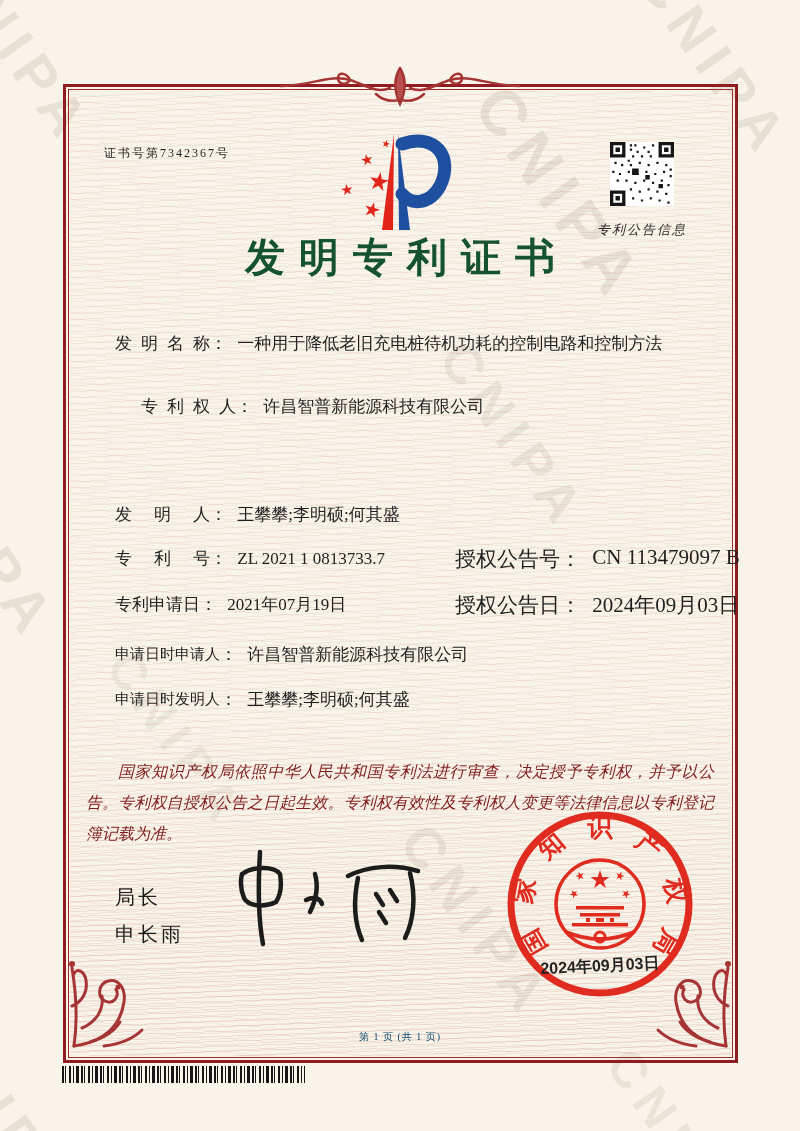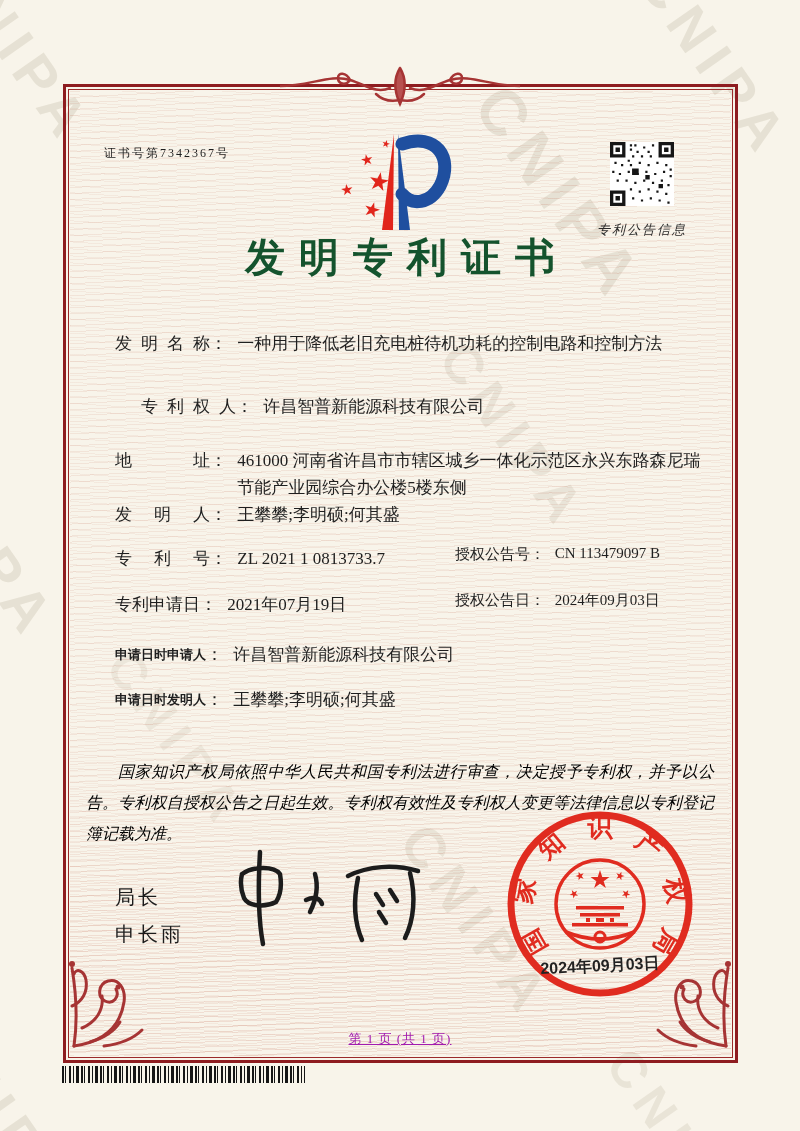--- a/index.html
+++ b/index.html
@@ -43,33 +43,33 @@
   .cert-no{left:104px; top:145px; font-size:12px; letter-spacing:2px; color:#1d1d1d;}
   .title{
     left:120px; top:230px; width:560px; text-align:center;
     font-size:40px; font-weight:700; letter-spacing:14px; text-indent:14px; color:#14532d;
   }
   .qr-label{left:586px; top:221px; width:112px; text-align:center;
     font-size:13px; font-style:italic; letter-spacing:2px; color:#2a2a2a;}
   .row{left:115px; font-size:17px; color:#1f1f1f; line-height:27px;}
   .lbl{display:inline-block; vertical-align:top; color:#1f1f1f;}
   .lbl.j{width:95px; text-align:justify; text-align-last:justify;}
-  .lbl.small{font-size:13px;font-weight:bold;}
+  .lbl.small{font-size:15px;}
   .colon{display:inline-block; vertical-align:top;}
   .val{display:inline-block; vertical-align:top; margin-left:6px;}
   .val.wrap{width:468px;}
-  .rcol{left:455px; font-size:15px; color:#1f1f1f;}
+  .rcol{left:455px; font-size:21px; color:#1f1f1f;}
   .statement{
     left:86px; top:756px; width:628px;
     font-size:16px; font-style:italic; line-height:31px;
-    text-align:justify; text-indent:2em; color:#000000;
+    text-align:justify; text-indent:2em; color:#7f1d1d;
   }
   .signer{font-family:"Liberation Sans", sans-serif; font-size:20px; color:#1c1c1c; letter-spacing:3px;}
   .footer-page{left:120px; top:1030px; width:560px; text-align:center;
-    font-size:13px; letter-spacing:1px; color:#a21caf;text-decoration:underline;}
+    font-size:10px; letter-spacing:1px; color:#0c4a6e;}
   .barcode{
     left:62px; top:1066px; width:243px; height:17px; z-index:3;
     background:
       repeating-linear-gradient(90deg,
         #161616 0 2px, rgba(0,0,0,0) 2px 3px,
         #161616 3px 4px, rgba(0,0,0,0) 4px 7px,
         #161616 7px 9px, rgba(0,0,0,0) 9px 11px,
         #161616 11px 12px, rgba(0,0,0,0) 12px 14px,
         #161616 14px 17px, rgba(0,0,0,0) 17px 19px);
   }
@@ -169,24 +169,20 @@
 
   <div class="abs title">发明专利证书</div>
 
   <div class="abs row" style="top:330px;">
     <span class="lbl j">发明名称</span><span class="colon">：</span>
     <span class="val wrap">一种用于降低老旧充电桩待机功耗的控制电路和控制方法</span>
   </div>
   <div class="abs row" style="top:393px;margin-left:26px;">
     <span class="lbl j">专利权人</span><span class="colon">：</span>
     <span class="val wrap">许昌智普新能源科技有限公司</span>
-  </div>
-  <div class="abs row" style="top:447px;">
-    <span class="lbl j">地址</span><span class="colon">：</span>
-    <span class="val wrap">461000 河南省许昌市市辖区城乡一体化示范区永兴东路森尼瑞节能产业园综合办公楼5楼东侧</span>
   </div>
   <div class="abs row" style="top:501px;">
     <span class="lbl j">发明人</span><span class="colon">：</span>
     <span class="val wrap">王攀攀;李明硕;何其盛</span>
   </div>
   <div class="abs row" style="top:545px;">
     <span class="lbl j">专利号</span><span class="colon">：</span>
     <span class="val">ZL 2021 1 0813733.7</span>
   </div>
   <div class="abs rcol" style="top:545px;">

